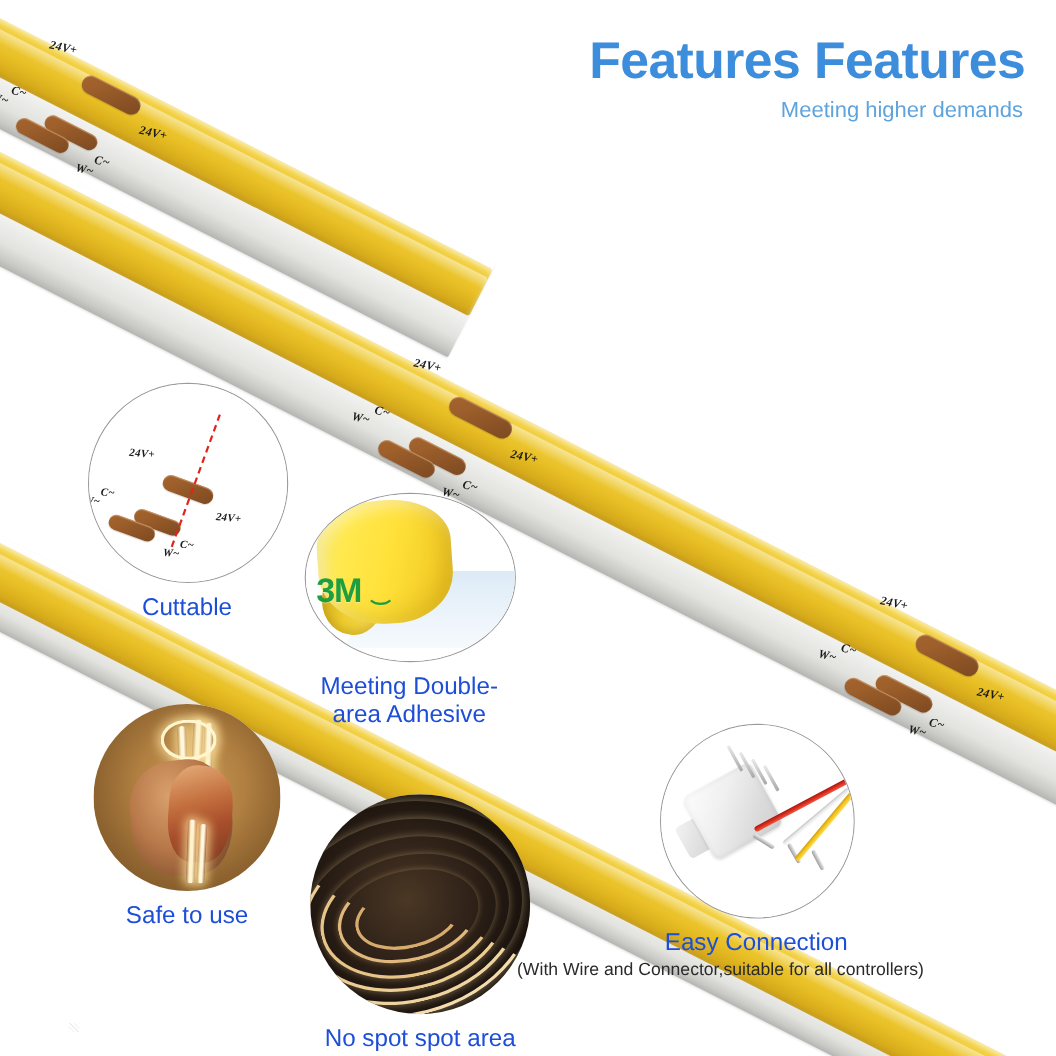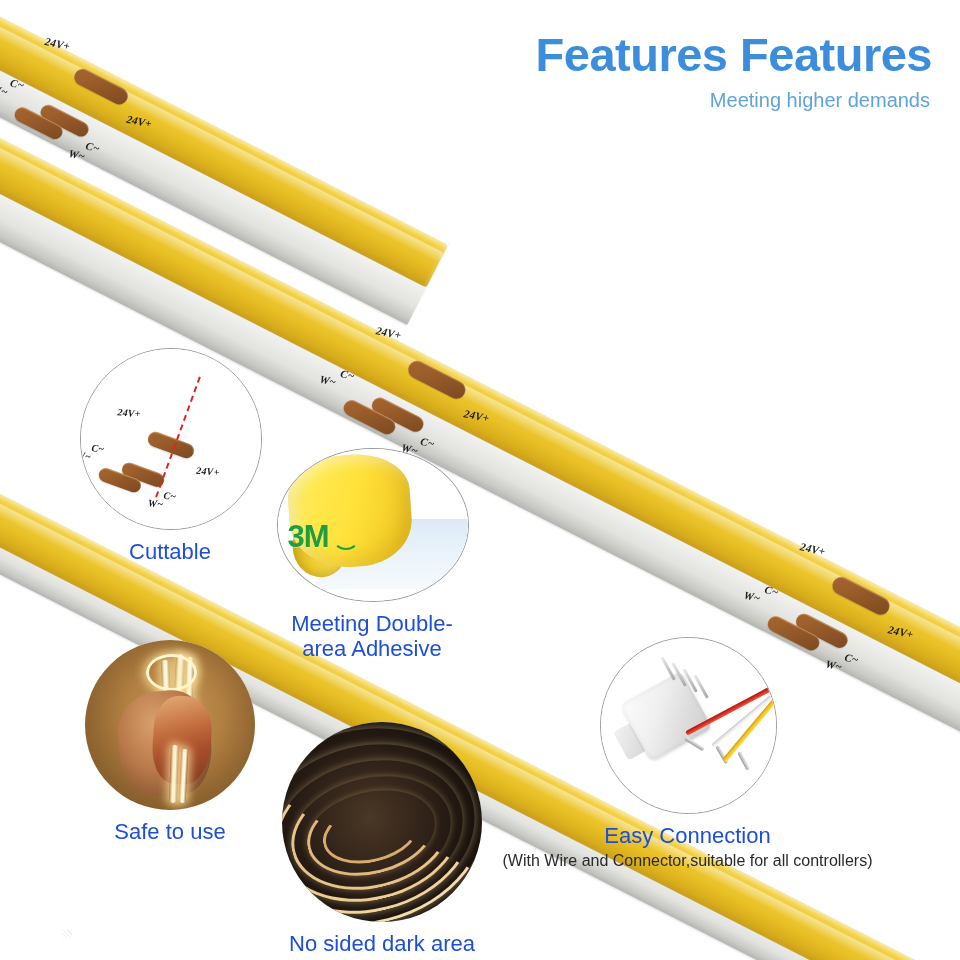--- a/index.html
+++ b/index.html
@@ -67,21 +67,21 @@
   .feature { position: absolute; z-index: 30; }
   .bubble {
     position: relative; border-radius: 50%; overflow: hidden;
     border: 1px solid #9a9a9a; background: #fff;
   }
   .bubble.noborder { border: none; }
   .caption {
     text-align: center; color: #1d4ed8; font-size: 22px; line-height: 1.14;
     margin-top: 9px; font-weight: 400;
   }
-  .subcaption { text-align: center; color: #2a2a2a; font-size: 16px; margin-top: 4px; }
+  .subcaption { text-align: left; color: #2a2a2a; font-size: 16px; margin-top: 4px; }
 
   
   .cut-inner { position: absolute; inset: 0; background: #fff; }
   .cut-strip { position: absolute; transform-origin: 0 50%; }
   .cut-dash {
     position: absolute; width: 0; border-left: 2px dashed #e2231a; z-index: 6;
   }
 
   
   .adh-bg { position: absolute; inset: 0; background: #fff; }
@@ -293,24 +293,24 @@
     <div class="bubble noborder" style="width:200px; height:200px;">
       <div class="dark-bg">
         <div class="dark-arc" style="left:-20%; top:4%; width:120%; height:94%; border-width:3px; border-left-color:#f4dcae; border-bottom-color:#f4dcae; transform:rotate(-14deg); box-shadow:0 0 10px rgba(244,220,174,.45);"></div>
         <div class="dark-arc" style="left:-12%; top:12%; width:106%; height:80%; border-width:3px; border-left-color:#f0d4a0; border-bottom-color:#f0d4a0; transform:rotate(-14deg); box-shadow:0 0 9px rgba(240,212,160,.45);"></div>
         <div class="dark-arc" style="left:-4%; top:20%; width:92%; height:66%; border-width:3px; border-left-color:#eccd94; border-bottom-color:#eccd94; transform:rotate(-14deg); box-shadow:0 0 8px rgba(236,205,148,.42);"></div>
         <div class="dark-arc" style="left:4%; top:28%; width:78%; height:52%; border-width:3px; border-left-color:#e7c488; border-bottom-color:#e7c488; transform:rotate(-14deg); box-shadow:0 0 7px rgba(231,196,136,.4);"></div>
         <div class="dark-arc" style="left:12%; top:35%; width:62%; height:38%; border-width:3px; border-left-color:#e0b87c; border-bottom-color:#e0b87c; transform:rotate(-14deg); box-shadow:0 0 6px rgba(224,184,124,.38);"></div>
         <div class="dark-arc" style="left:20%; top:41%; width:46%; height:26%; border-width:3px; border-left-color:#d7ab6e; border-bottom-color:#d7ab6e; transform:rotate(-14deg);"></div>
       </div>
     </div>
-    <div class="caption">No sided dark area</div>
-  </div>
-
-  <div class="feature" style="left:600px; top:637px; width:175px;">
+    <div class="caption">No spot spot area</div>
+  </div>
+
+  <div class="feature" style="left:600px; top:658px; width:175px;">
     <div class="bubble" style="width:175px; height:175px;">
       <div class="conn-bg">
         <div class="conn-tail"></div>
         <div class="conn-body"></div>
         <div class="conn-pin" style="left:72px; top:16px; height:26px; transform:rotate(-29deg);"></div>
         <div class="conn-pin" style="left:83px; top:22px; height:26px; transform:rotate(-29deg);"></div>
         <div class="conn-pin" style="left:94px; top:28px; height:26px; transform:rotate(-29deg);"></div>
         <div class="conn-pin" style="left:105px; top:34px; height:26px; transform:rotate(-29deg);"></div>
 
         <div class="wire" style="left:170px; top:48px; width:96px; height:5px; background:linear-gradient(to bottom,#ee5a45,#d92b1c 55%,#a81a10); transform:rotate(152deg);"></div>

